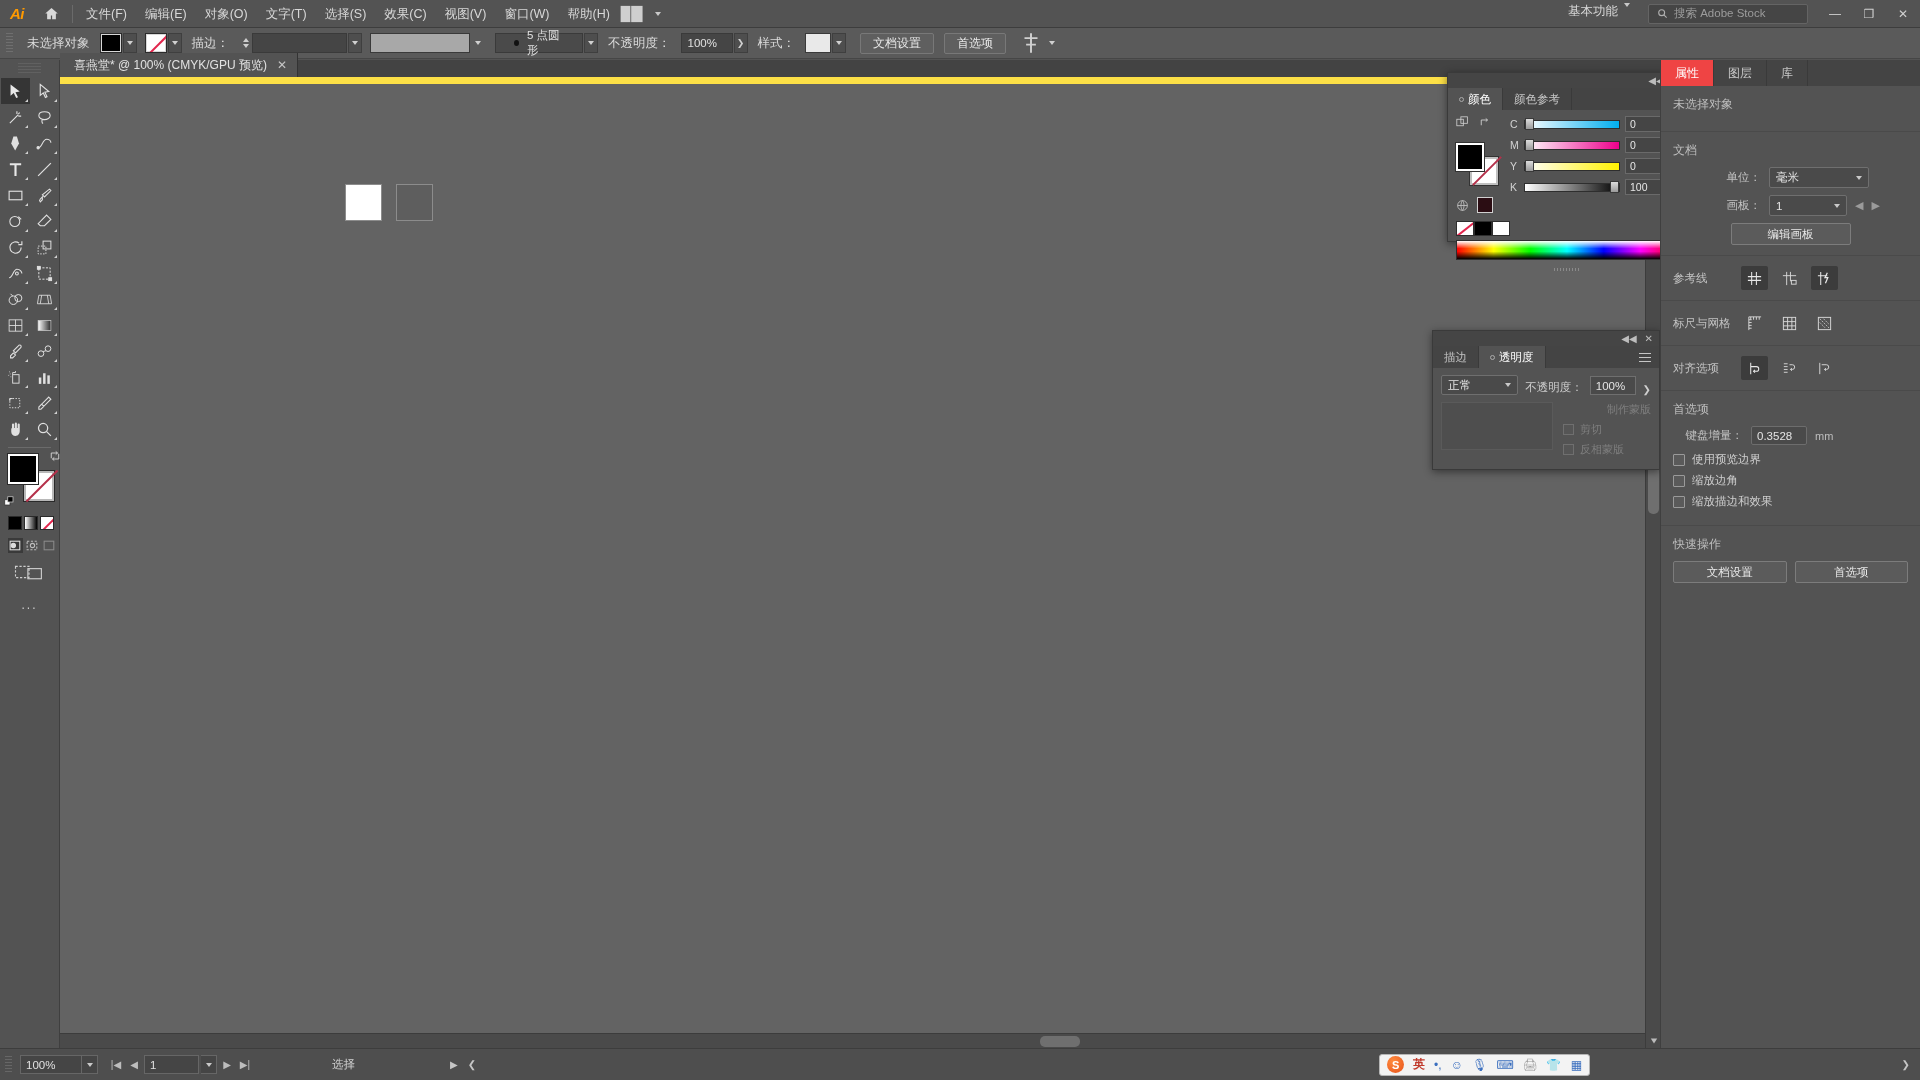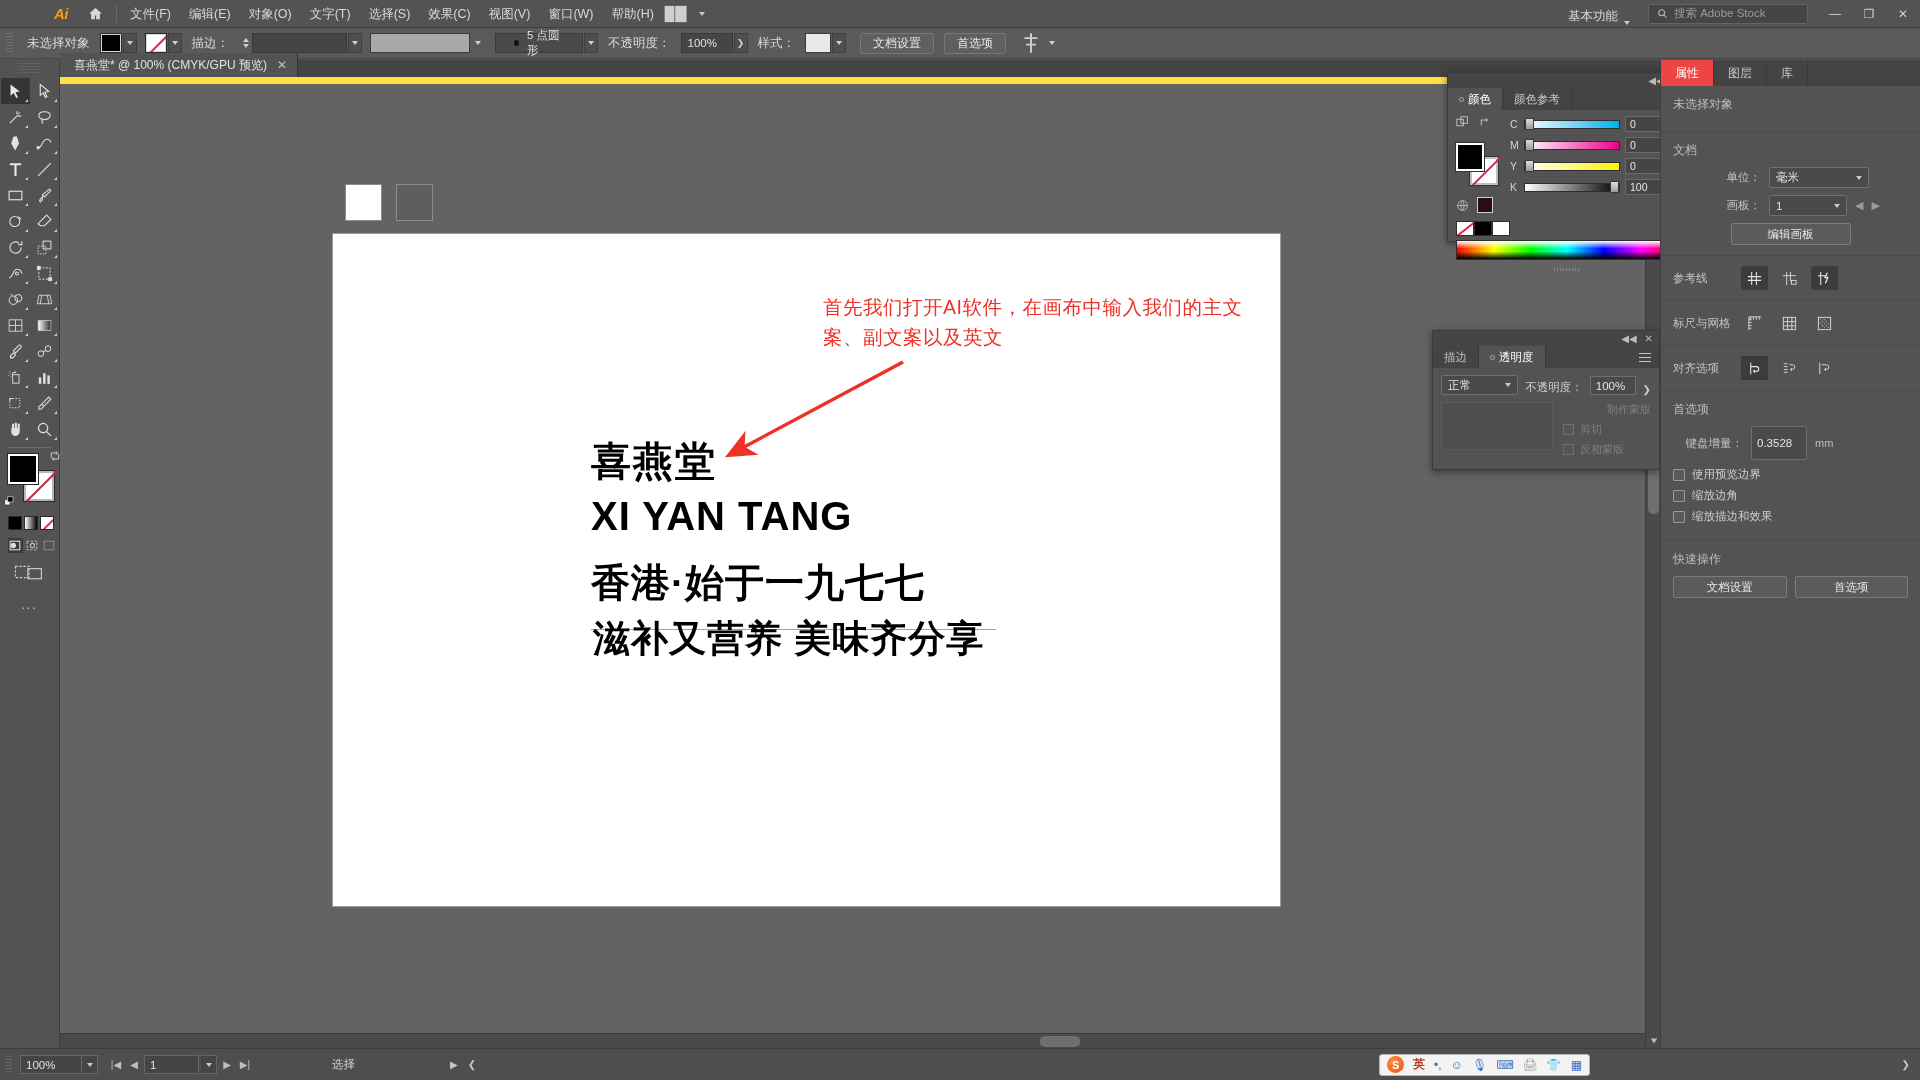--- a/index.html
+++ b/index.html
@@ -13,39 +13,38 @@
     -webkit-font-smoothing: antialiased;
   }
   #app { position: relative; width: 1920px; height: 1080px; }
 
   
   .menubar {
     position: absolute; top: 0; left: 0; width: 1920px; height: 28px;
     background: #535353;
     display: flex; align-items: center;
     border-bottom: 1px solid #3d3d3d;
-    padding-left: 44px;
   }
   .ai-logo {
     width: 34px; height: 28px; display: flex; align-items: center; justify-content: center;
     font-weight: bold; font-size: 15px; color: #ff9a00; font-style: italic;
     letter-spacing: -0.5px;
   }
   .home-btn {
     width: 34px; height: 28px; display: flex; align-items: center; justify-content: center;
   }
   .home-btn svg { width: 15px; height: 15px; }
   .menu-sep { width:1px; height:18px; background:#6a6a6a; margin:0 4px; }
   .menu-item {
     padding: 0 9px; height: 28px; line-height: 28px; font-size: 12.5px; color: #d8d8d8;
     white-space: nowrap; cursor: default;
   }
   .mb-right { margin-left: auto; display:flex; align-items:center; height:28px; }
   .ws-switch {
-    display:flex; align-items:flex-end; gap:6px; padding:0 8px; height:22px;
+    display:flex; align-items:flex-start; gap:6px; padding:0 8px; height:22px;
     font-size:12.5px; color:#d8d8d8;
   }
   .caret { width:0;height:0;border-left:3.5px solid transparent;border-right:3.5px solid transparent;border-top:4px solid #c9c9c9; }
   .stock-search {
     display:flex; align-items:center; gap:6px;
     background:#454545; border:1px solid #646464; border-radius:2px;
     height:20px; padding:0 8px; margin:0 10px; min-width:160px;
     font-size:11.5px; color:#9c9c9c;
   }
   .stock-search svg { width:11px; height:11px; flex:none; }
@@ -178,21 +177,21 @@
     display:flex;align-items:center;justify-content:center;font-size:11.5px;color:#e8e8e8;
   }
   .rd-arrows{display:flex;gap:8px;color:#9b9b9b;font-size:11px;}
   .rd-iconrow{display:flex;align-items:center;gap:8px;}
   .rd-iconrow .rd-lbl{min-width:60px;text-align:left;}
   .ic-btn{width:27px;height:24px;display:flex;align-items:center;justify-content:center;border-radius:2px;}
   .ic-btn.on{background:#3c3c3c;}
   .ic-btn svg{width:17px;height:17px;}
   .rd-check{display:flex;align-items:center;gap:7px;margin-bottom:6px;font-size:11.5px;color:#cfcfcf;}
   .cbx{width:12px;height:12px;border:1px solid #9a9a9a;background:#5a5a5a;border-radius:1px;}
-  .numfield{height:19px;background:#4a4a4a;border:1px solid #6d6d6d;border-radius:2px;padding:16px 5px;
+  .numfield{height:19px;background:#4a4a4a;border:1px solid #6d6d6d;border-radius:2px;padding:8px 5px;
     display:flex;align-items:center;font-size:11.5px;color:#e4e4e4;}
   .rd-quick{display:flex;gap:8px;}
   .rd-quick .rd-btn{flex:1;}
 
   
   .fpanel{position:absolute;background:#535353;border:1px solid #3a3a3a;box-shadow:0 2px 8px rgba(0,0,0,.45);}
   .fp-bar{height:15px;background:#454545;display:flex;align-items:center;justify-content:flex-end;gap:8px;padding-right:6px;}
   .fp-bar span{font-size:10px;color:#bdbdbd;}
   .fp-tabs{height:22px;background:#444;display:flex;align-items:stretch;}
   .fp-tab{display:flex;align-items:center;gap:4px;padding:0 11px;font-size:11.5px;color:#c4c4c4;border-right:1px solid #3a3a3a;}
@@ -616,42 +615,20 @@
     </div>
   </div>
 
   <div class="canvasarea">
 
     <div class="art-swatches">
       <div class="asw" style="background:#ffffff"></div>
       <div class="asw" style="background:#5e5e5e"></div>
     </div>
 
-    <div class="artboard">
-
-      <div class="annot">首先我们打开AI软件，在画布中输入我们的主文案、副文案以及英文</div>
-
-      <svg class="arrow-svg" viewBox="0 0 200 120">
-        <defs>
-          <marker id="ah" markerWidth="9" markerHeight="9" refX="7" refY="4.5" orient="auto">
-            <path d="M9,4.5 L0,0.5 L2.5,4.5 L0,8.5 z" fill="#ee3124"></path>
-          </marker>
-        </defs>
-        <line x1="190" y1="8" x2="18" y2="100" stroke="#ee3124" stroke-width="3.4" marker-end="url(#ah)"></line>
-      </svg>
-
-      <div class="ab-text t1">喜燕堂</div>
-      <div class="ab-text t2">XI YAN TANG</div>
-      <div class="ab-text t3">香港·始于一九七七</div>
-      <div class="baseline"></div>
-      <svg class="txt-cursor" viewBox="0 0 12 18">
-        <path d="M1 0 L1 14 L4 11 L6 17 L8 16 L6 10.5 L10 10.5 Z" fill="#111" stroke="#fff" stroke-width="0.7"></path>
-      </svg>
-      <div class="ab-text t4">滋补又营养 美味齐分享</div>
-    </div>
   </div>
 
   <div class="vscroll">
     <div class="vsc-arrow" style="top:0">
       <svg viewBox="0 0 10 10" width="8" height="8">
           <path d="M5 2 L9 8 L1 8 z" fill="#bbb"></path>
         </svg>
     </div>
     <div class="thumb"></div>
     <div class="vsc-arrow" style="bottom:0">

